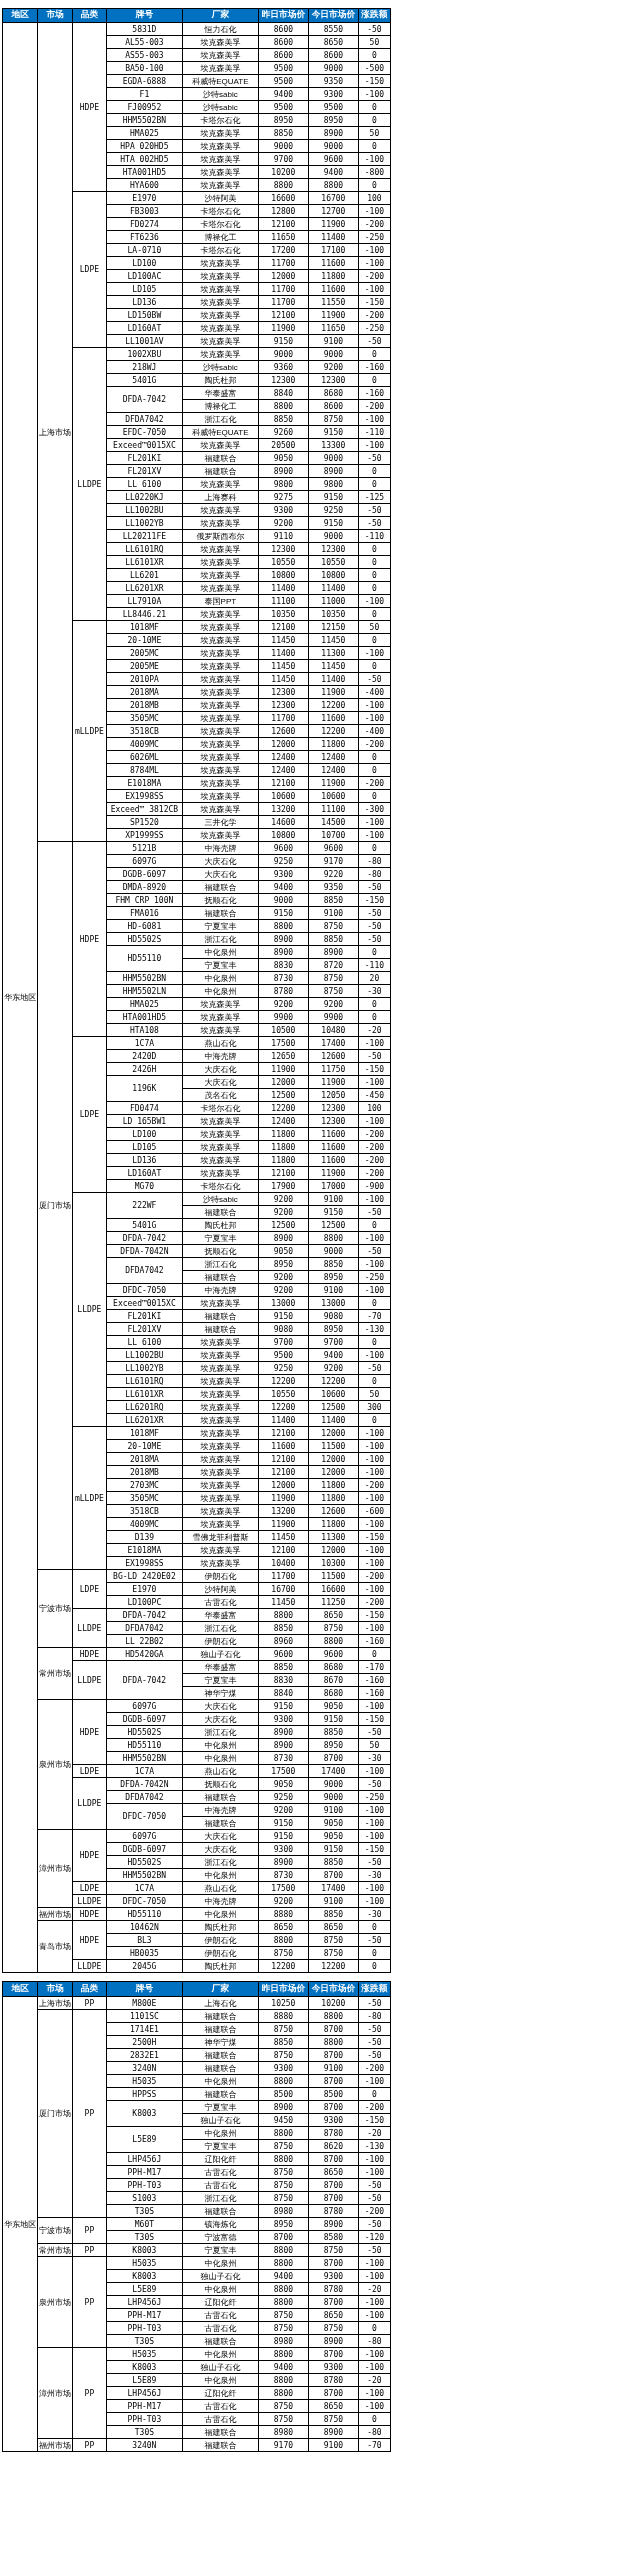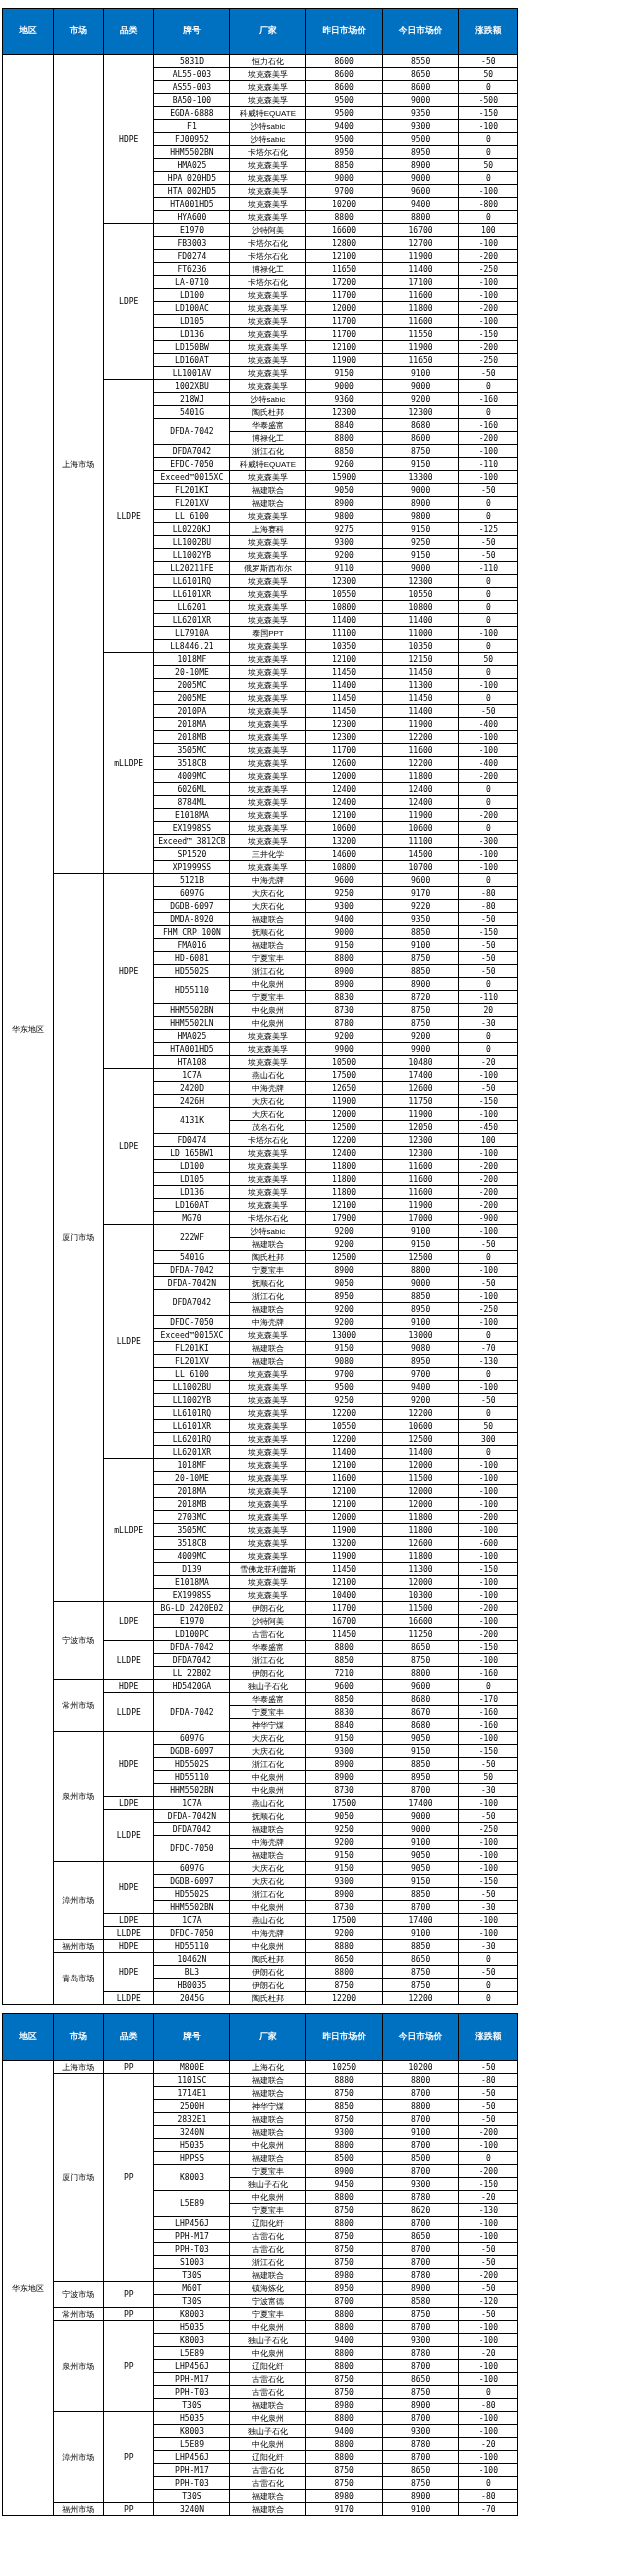--- a/index.html
+++ b/index.html
@@ -3,21 +3,21 @@
 <meta charset="utf-8">
 <style>
   html,body{margin:0;padding:0;}
   body{width:634px;height:2576px;background:#ffffff;overflow:hidden;
        font-family:"DejaVu Sans Mono","Liberation Mono",monospace;}
   .page{padding:7.6px 0 0 2.3px;}
   table.price-table{border-collapse:collapse;table-layout:fixed;border:1.5px solid #000;margin-bottom:8.3px;}
   table.price-table th{
     background:var(--hdr-bg,#0070C0);color:var(--hdr-fg,#fff);
     font-family:"Liberation Sans","DejaVu Sans",sans-serif;
-    font-weight:bold;font-size:8.7px;height:13.6px;padding:16px;border:0.8px solid #000;white-space:nowrap;overflow:hidden;margin-top:32px;}
+    font-weight:bold;font-size:8.7px;height:13.6px;padding:0;border:0.8px solid #000;white-space:nowrap;overflow:hidden;margin-top:32px;}
   table.price-table td{
     border:0.8px solid #000;height:12px;padding:0 0.8px;text-align:center;vertical-align:middle;
     font-size:8px;color:#000;white-space:nowrap;overflow:hidden;}
   td.cn{font-family:"Liberation Sans","DejaVu Sans",sans-serif;font-size:8px;}
   td.up{color:var(--up,#FF0000);margin-left:34px;}
   td.down{color:var(--down,#00B050);}
   td.zero{color:#000;}
 </style>
 </head>
 <body style="--hdr-bg: #0070C0; --hdr-fg: #FFFFFF; --up: #FF0000; --down: #00B050;">
@@ -271,21 +271,21 @@
         <tr>
           <td>EFDC-7050</td>
           <td class="cn">科威特EQUATE</td>
           <td>9260</td>
           <td>9150</td>
           <td class="down">-110</td>
         </tr>
         <tr>
           <td>Exceed™0015XC</td>
           <td class="cn">埃克森美孚</td>
-          <td>15900</td>
+          <td>20500</td>
           <td>13300</td>
           <td class="down">-100</td>
         </tr>
         <tr>
           <td>FL201KI</td>
           <td class="cn">福建联合</td>
           <td>9050</td>
           <td>9000</td>
           <td class="down">-50</td>
         </tr>
@@ -615,21 +615,21 @@
           <td class="down">-50</td>
         </tr>
         <tr>
           <td>2426H</td>
           <td class="cn">大庆石化</td>
           <td>11900</td>
           <td>11750</td>
           <td class="down">-150</td>
         </tr>
         <tr>
-          <td rowspan="2">4131K</td>
+          <td rowspan="2">1196K</td>
           <td class="cn">大庆石化</td>
           <td>12000</td>
           <td>11900</td>
           <td class="down">-100</td>
         </tr>
         <tr>
           <td class="cn">茂名石化</td>
           <td>12500</td>
           <td>12050</td>
           <td class="down">-450</td>
@@ -920,21 +920,21 @@
         <tr>
           <td>DFDA7042</td>
           <td class="cn">浙江石化</td>
           <td>8850</td>
           <td>8750</td>
           <td class="down">-100</td>
         </tr>
         <tr>
           <td>LL 22B02</td>
           <td class="cn">伊朗石化</td>
-          <td>7210</td>
+          <td>8960</td>
           <td>8800</td>
           <td class="down">-160</td>
         </tr>
         <tr>
           <td class="cn" rowspan="4">常州市场</td>
           <td>HDPE</td>
           <td>HD5420GA</td>
           <td class="cn">独山子石化</td>
           <td>9600</td>
           <td>9600</td>

